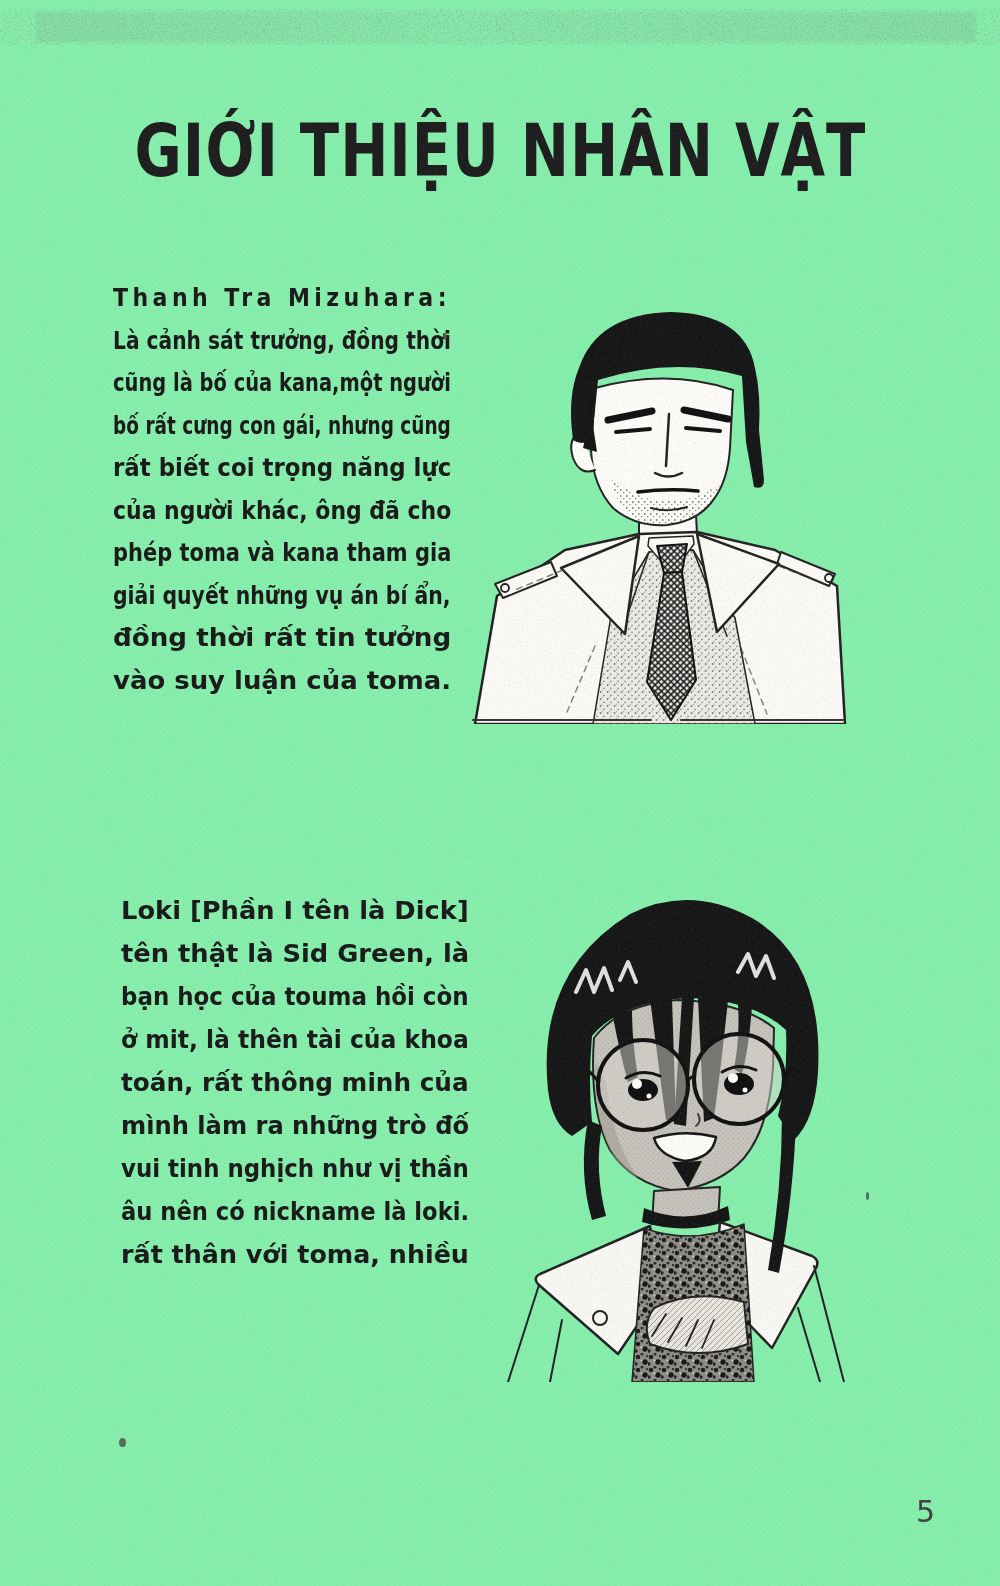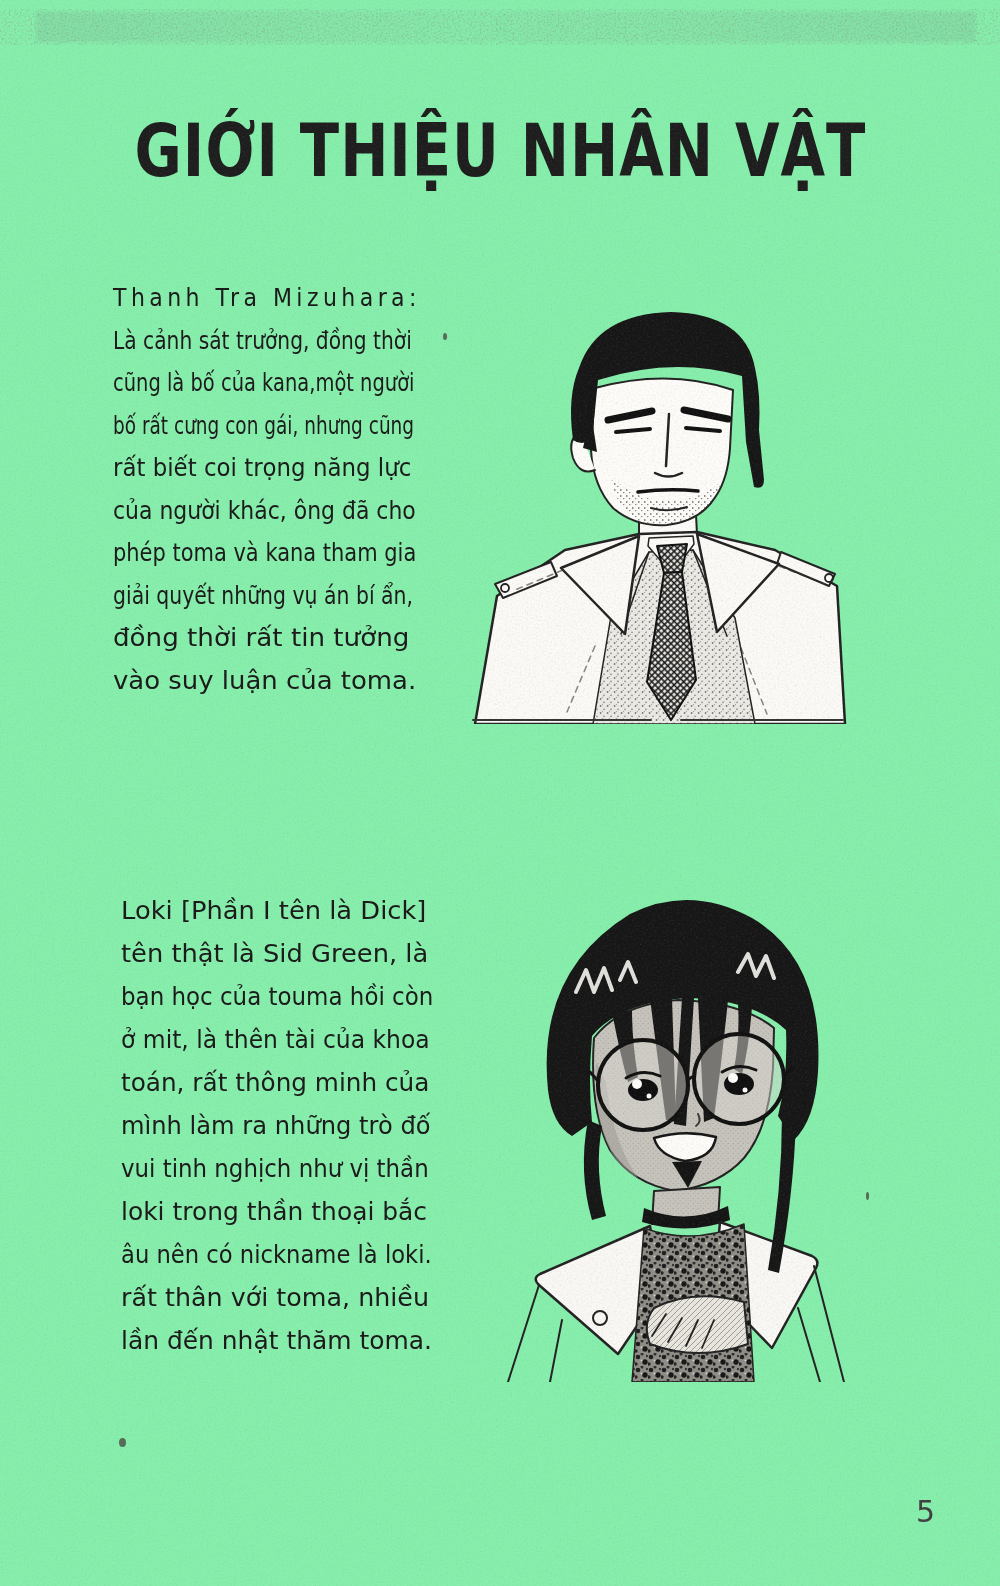--- a/index.html
+++ b/index.html
@@ -15,21 +15,21 @@
     position:absolute; top:12px; left:36px; right:24px; height:30px;
     background:linear-gradient(90deg, rgba(110,110,110,.12), rgba(110,110,110,.04) 45%, rgba(110,110,110,.12));
     filter:blur(1.5px);
   }
   .page-title-wrap { position:absolute; top:108px; left:0; width:100%; text-align:center; }
   .page-title {
     display:inline-block; font-size:62px; font-weight:800; letter-spacing:1px;
     color:#1d1d1d; white-space:nowrap;
     transform:scale(0.93,1.18); transform-origin:center top;
   }
-  .char-text { position:absolute; font-weight:400; }
+  .char-text { position:absolute; font-weight:700; }
   #mizuhara-text { left:113px; top:277px; }
   #loki-text     { left:121px; top:889px; }
   .fit-line {
     display:block; width:max-content; white-space:nowrap;
     transform-origin:left center;
     font-size:25px; line-height:42.5px; color:#191919;
   }
   #loki-text .fit-line { line-height:43px; }
   .char-heading { letter-spacing:5px; }
   .illustration { position:absolute; }
@@ -116,24 +116,22 @@
 
   <section class="char-text" id="loki-text">
     <div>
         <div class="fit-line" style="transform: scaleX(1.0296);">Loki [Phần I tên là Dick]</div>
         <div class="fit-line" style="transform: scaleX(1.0296);">tên thật là Sid Green, là</div>
         <div class="fit-line" style="transform: scaleX(0.9182);">bạn học của touma hồi còn</div>
         <div class="fit-line" style="transform: scaleX(0.938);">ở mit, là thên tài của khoa</div>
         <div class="fit-line" style="transform: scaleX(0.9886);">toán, rất thông minh của</div>
         <div class="fit-line" style="transform: scaleX(0.9667);">mình làm ra những trò đố</div>
         <div class="fit-line" style="transform: scaleX(0.9158);">vui tinh nghịch như vị thần</div>
-        <div class="fit-line" style="transform: scaleX(0.9971);">loki trong thần thoại bắc</div>
         <div class="fit-line" style="transform: scaleX(0.9063);">âu nên có nickname là loki.</div>
         <div class="fit-line" style="transform: scaleX(1.0146);">rất thân với toma, nhiều</div>
-        <div class="fit-line" style="transform: scaleX(0.9971);">lần đến nhật thăm toma.</div>
       </div>
   </section>
 
   <svg class="illustration" id="loki-art" width="390" height="510" viewBox="0 0 390 510" role="img" aria-label="Ink bust portrait of Loki: person with dark bob haircut and round glasses, shaded smiling face, white jacket over a dark mottled sweater, hand raised to chest">
     <defs>
       <pattern id="pFace" width="5" height="5" patternUnits="userSpaceOnUse">
         <rect width="5" height="5" fill="#c7c4bd"></rect>
         <circle cx="1.2" cy="1.4" r="0.7" fill="#aaa79f"></circle>
         <circle cx="3.7" cy="3.9" r="0.7" fill="#b2afa8"></circle>
       </pattern>

